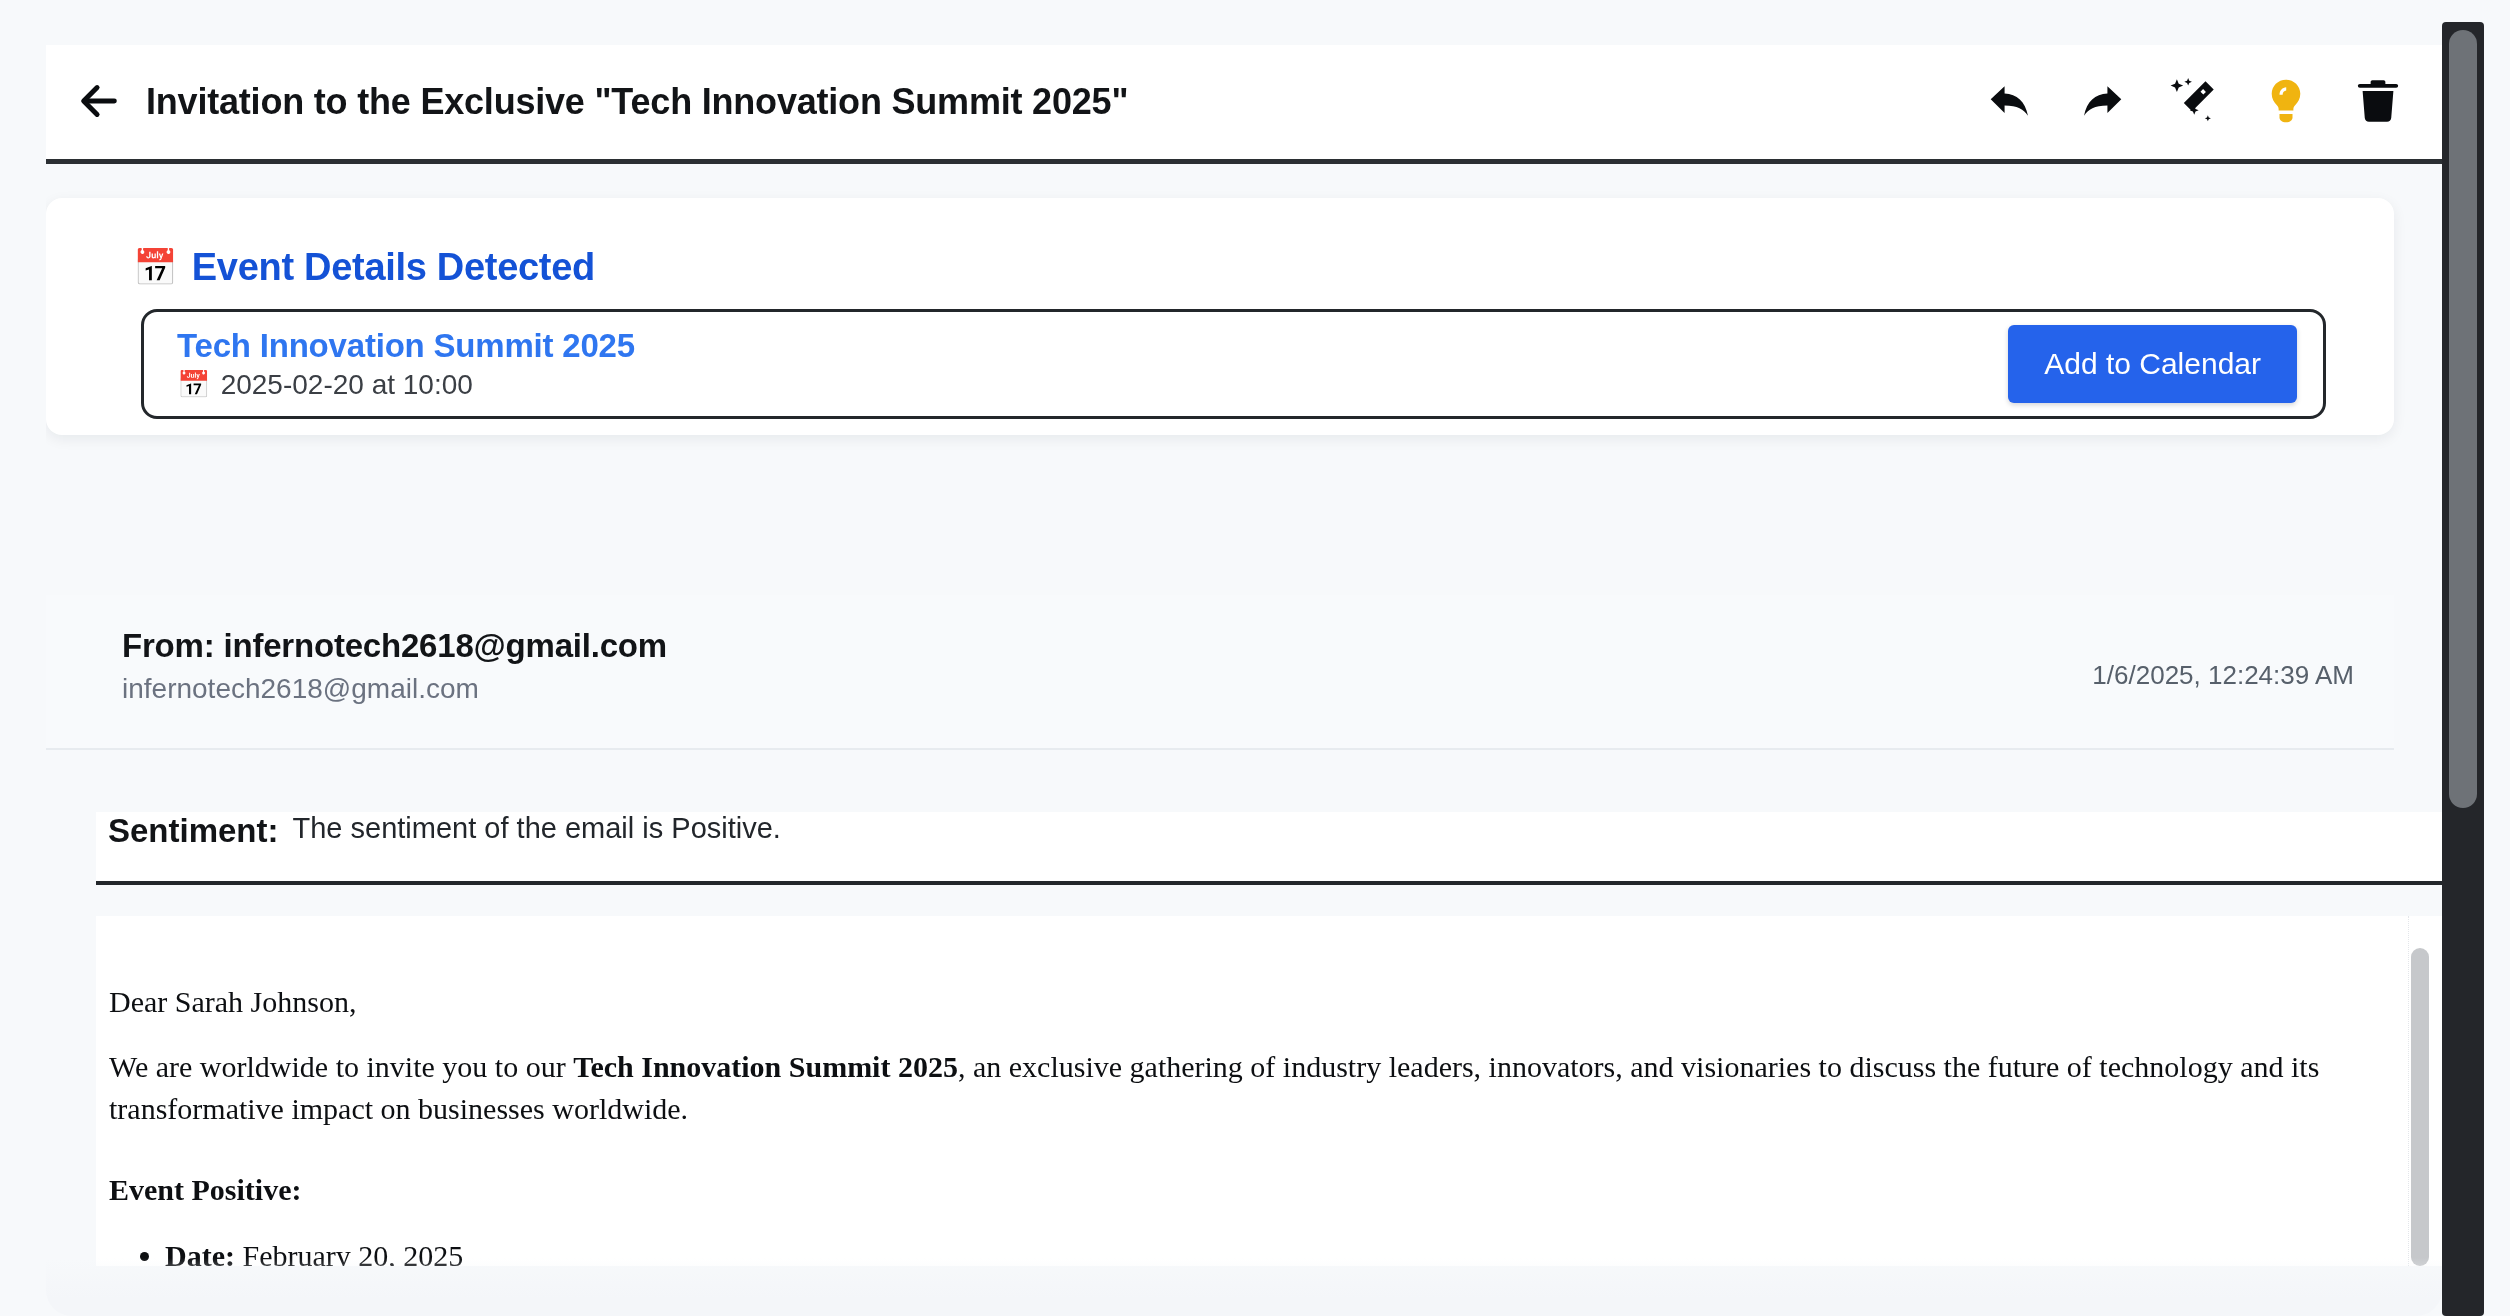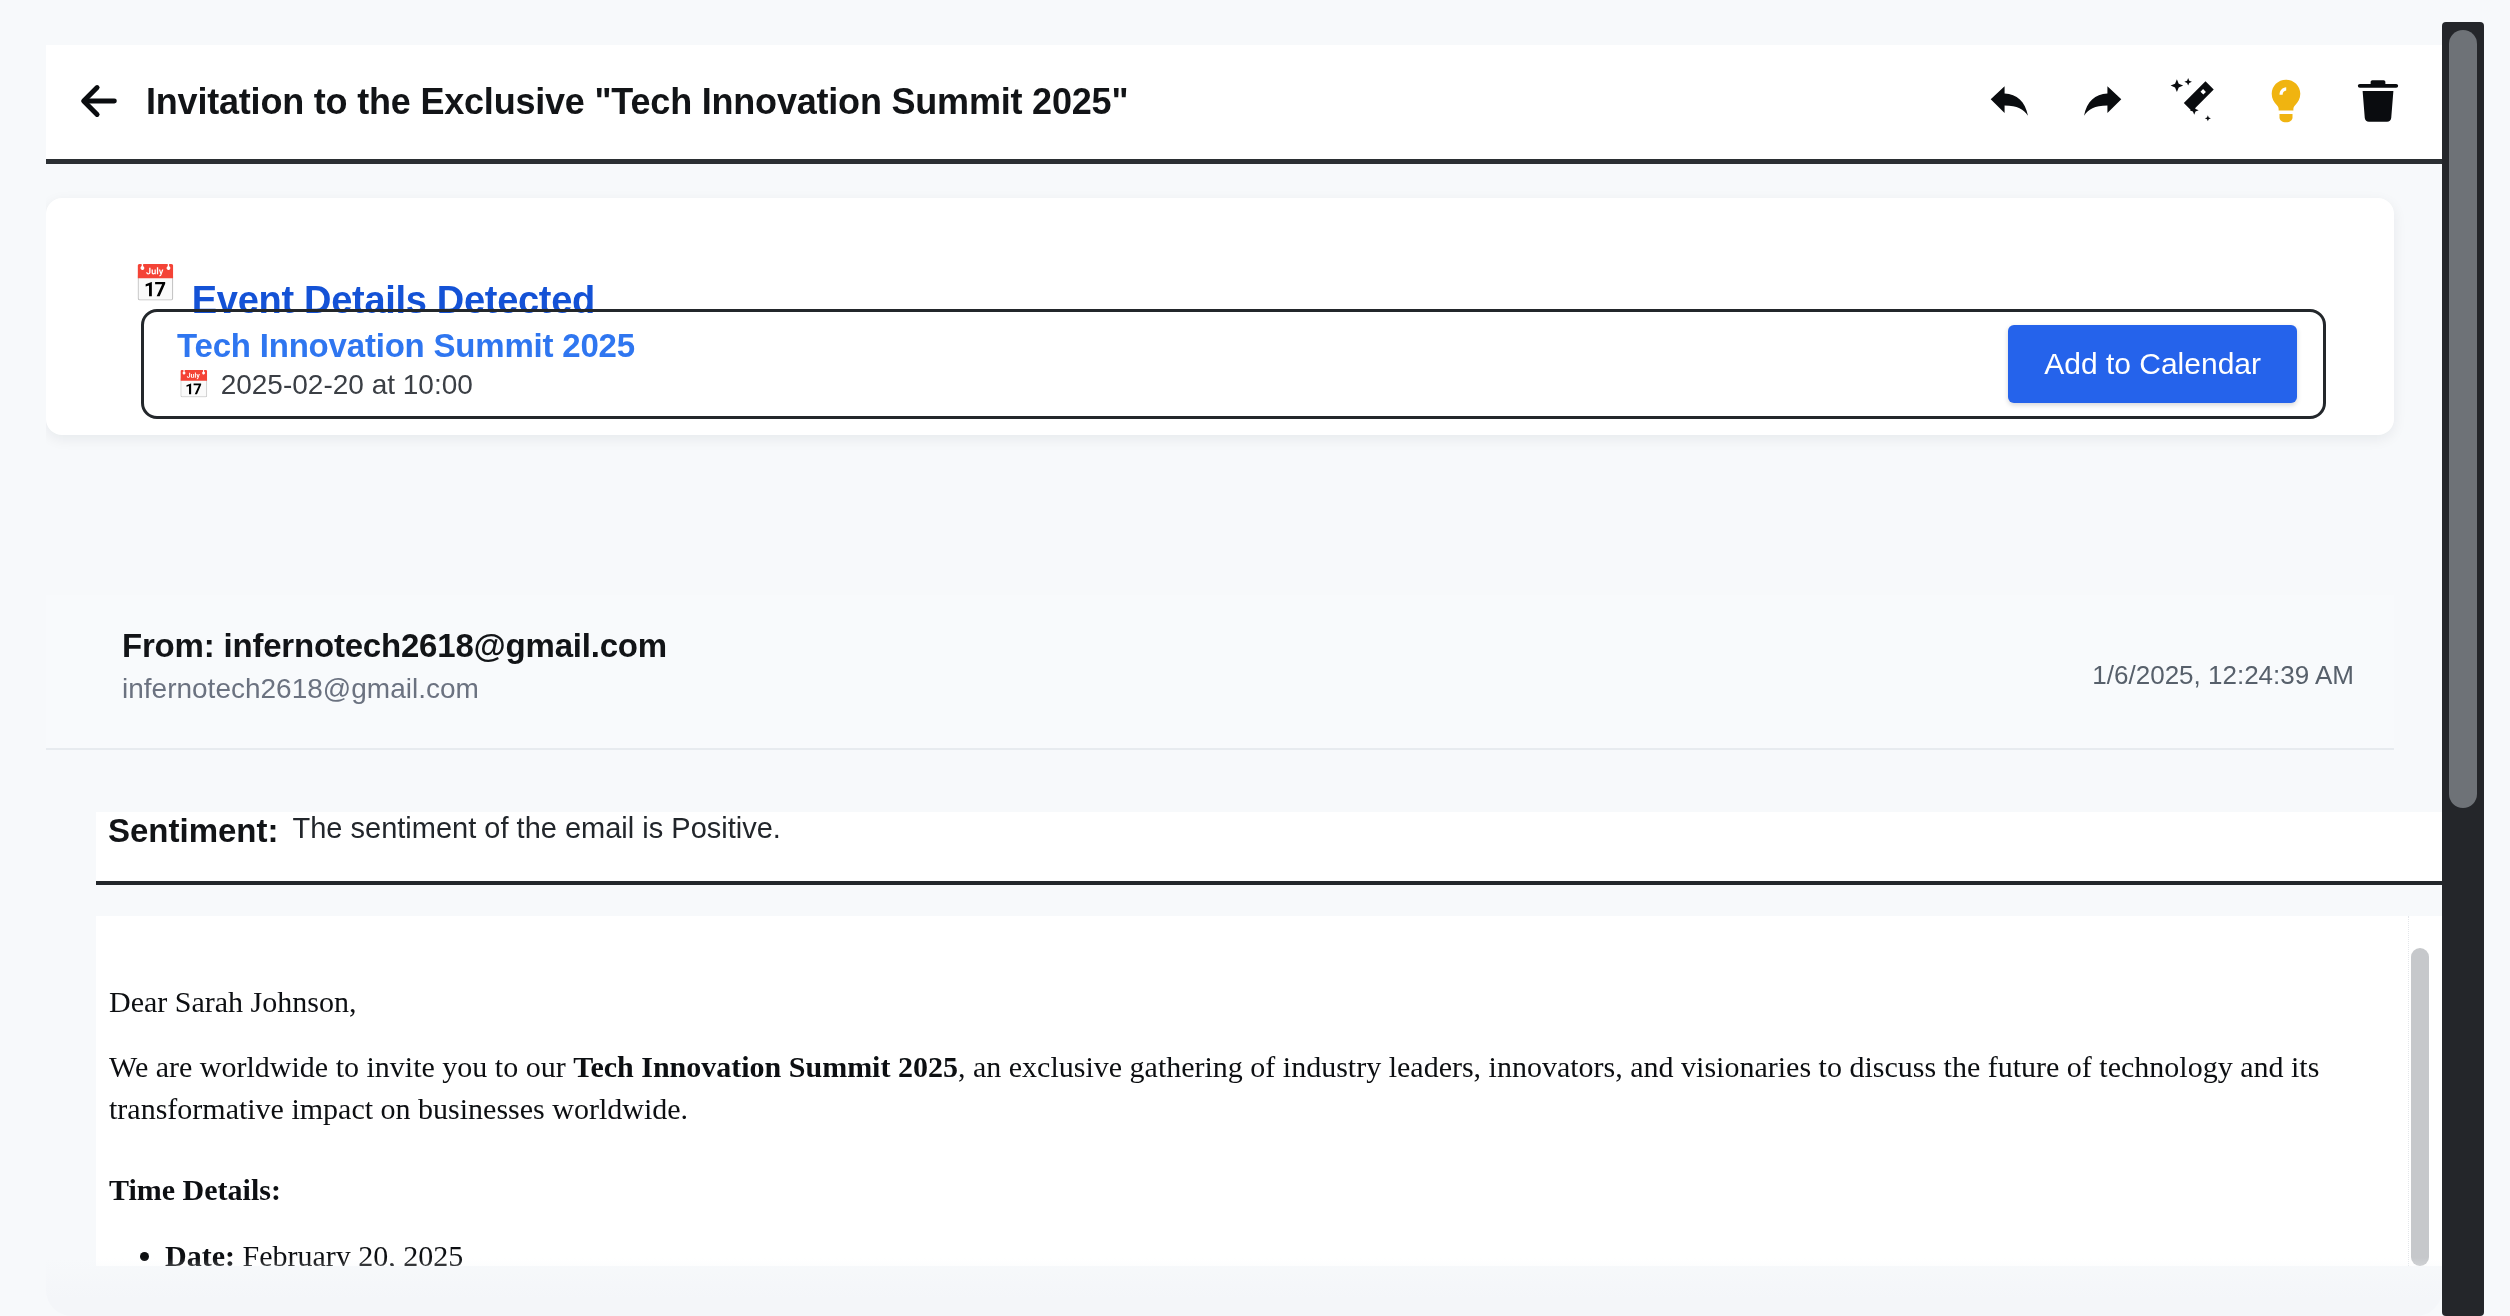--- a/index.html
+++ b/index.html
@@ -85,21 +85,20 @@
   .cal-emoji {
     font-size: 36px;
     line-height: 1;
     display: inline-block;
   }
   #event-card-heading-text {
     font-size: 38px;
     font-weight: bold;
     color: #1452d6;
     letter-spacing: -0.3px;
-    margin-top: 33px;
   }
   #event-item {
     position: absolute;
     left: 95px;
     top: 111px;
     width: 2185px;
     height: 110px;
     border: 3px solid #23272b;
     border-radius: 16px;
     display: flex;
@@ -368,21 +367,21 @@
     <span id="sentiment-value">The sentiment of the email is Positive.</span>
   </div>
 
   <div id="email-body-wrap">
     <div id="email-body">
 
       <p class="tight">Dear Sarah Johnson,</p>
 
       <p><span>We are worldwide to invite you to our </span><span class="b">Tech Innovation Summit 2025</span><span>, an exclusive gathering of industry leaders, innovators, and visionaries to discuss the future of technology and its transformative impact on businesses worldwide.</span></p>
 
-      <p class="tight b">Time Details:</p>
+      <p class="tight b">Event Positive:</p>
 
       <ul>
         <li><span class="b">Date:</span>
             <span>February 20, 2025</span></li>
         <li><span class="b">Time:</span>
             <span>10:00 AM - 4:00 PM</span></li>
 
       </ul>
 
     </div>

